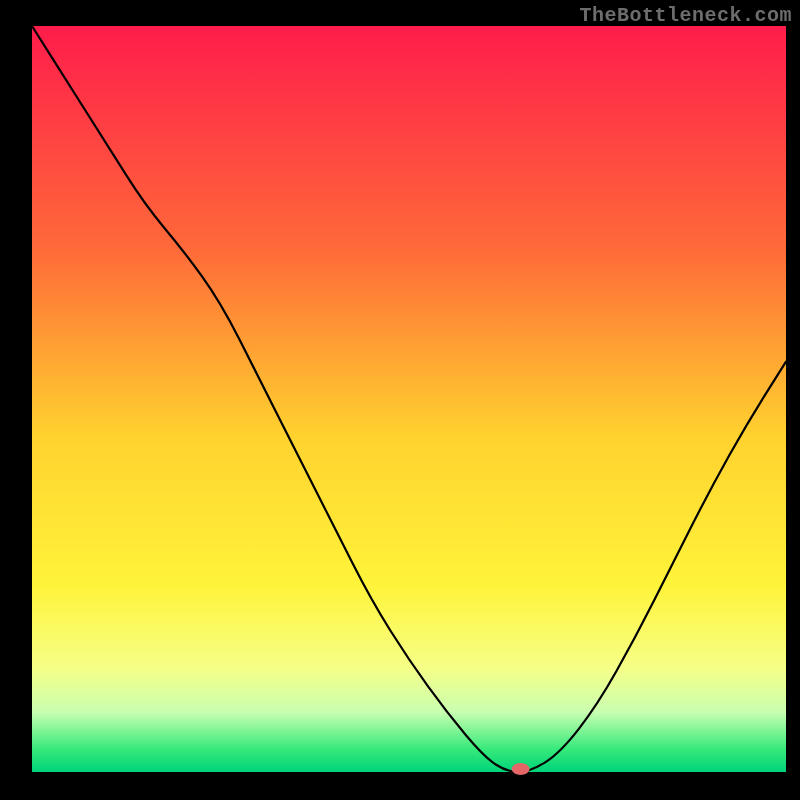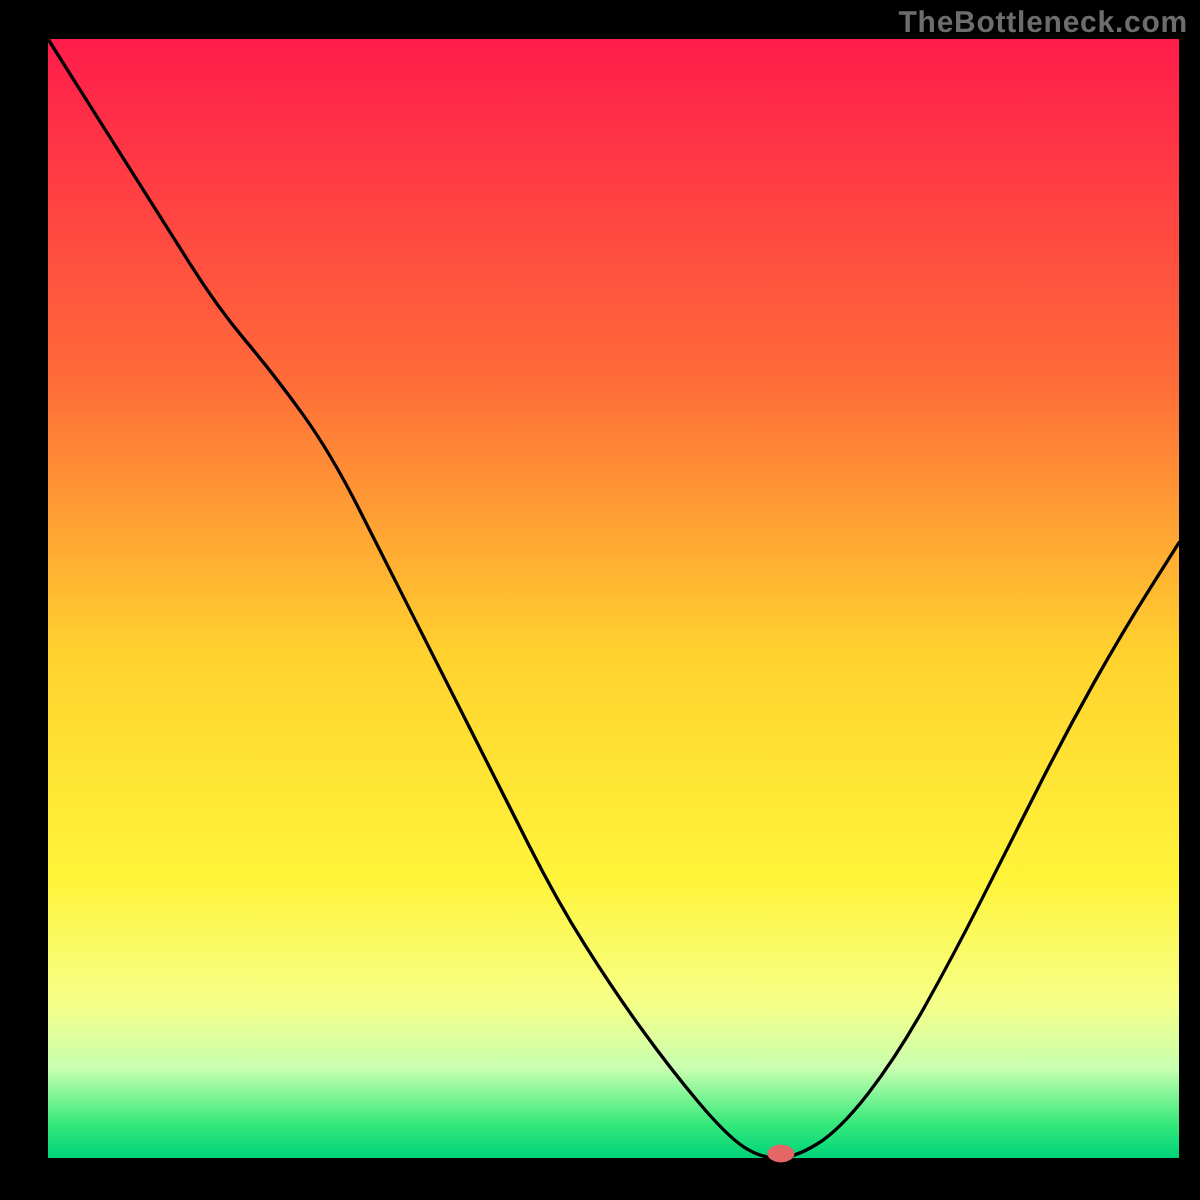--- a/index.html
+++ b/index.html
@@ -19,21 +19,21 @@
     position: absolute;
     left: 0;
     top: 0;
     width: 800px;
     height: 800px;
   }
   .watermark {
     position: absolute;
     top: 4px;
     right: 8px;
-    font-family: Liberation Sans, sans-serif;
+    font-family: Liberation Mono, monospace;
     font-size: 20px;
     font-weight: 600;
     color: #6d6d6d;
     letter-spacing: 0.5px;
   }
 </style>
 </head>
 <body>
 
 <div class="chart-wrap">

